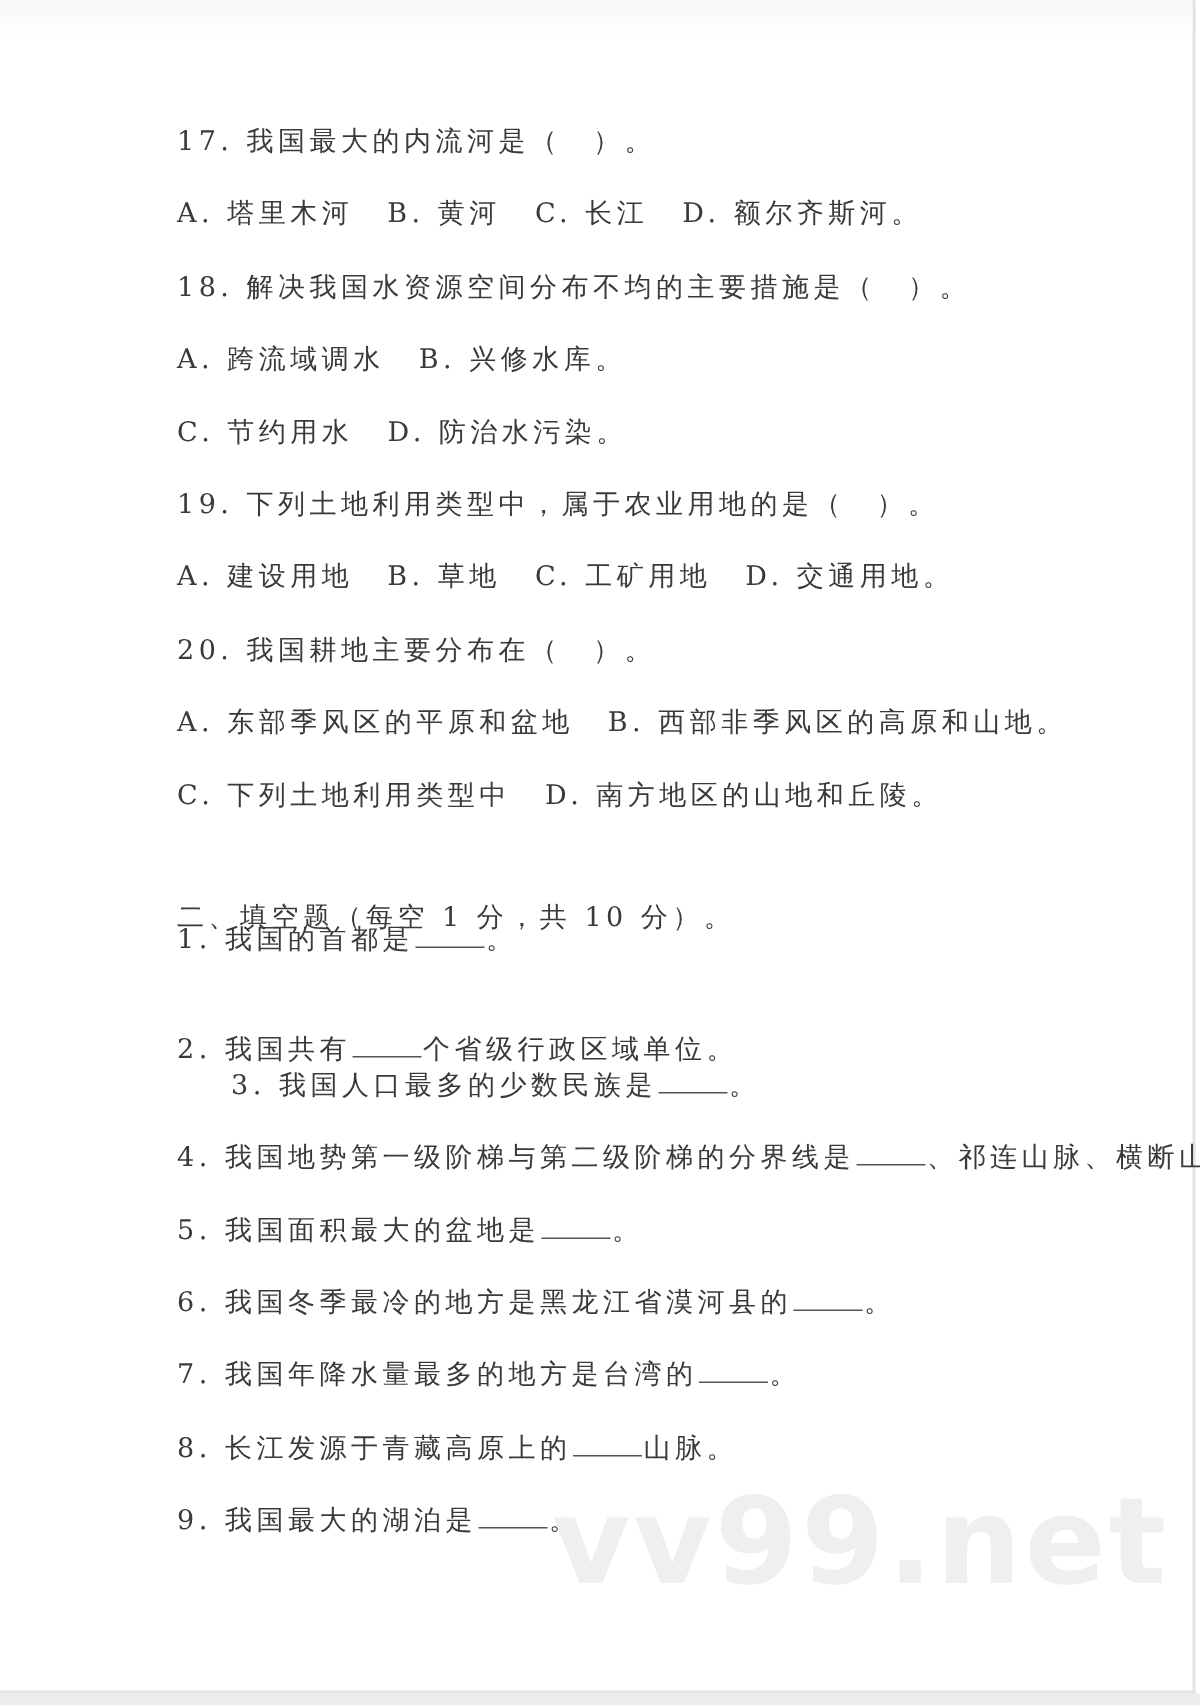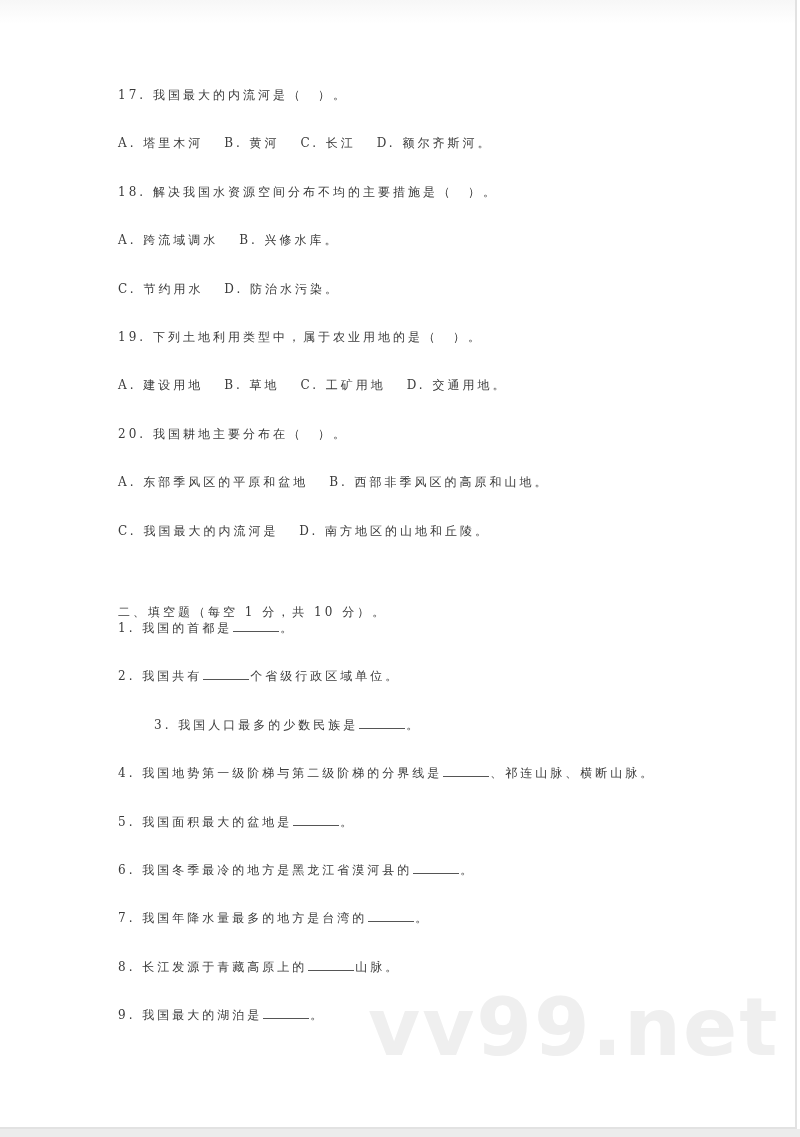--- a/index.html
+++ b/index.html
@@ -37,21 +37,21 @@
       left: 0;
       top: 1129px;
       width: 800px;
       height: 8px;
       background: #ececec;
     }
     .line {
       position: absolute;
       left: 118px;
       color: #3a3a3a;
-      font-size: 12px;
+      font-size: 18px;
       line-height: 20px;
       letter-spacing: 3px;
       white-space: nowrap;
     }
     .opt {
       display: inline-block;
       margin-right: 14px;
     }
     .opt:last-child { margin-right: 0; }
     .blank {
@@ -118,31 +118,31 @@
 
   <div class="line" style="top:424px;">
     <span>20.</span>
     <span>我国耕地主要分布在（　）。</span>
   </div>
   <div class="line" style="top:472px;">
     <span class="opt">A. 东部季风区的平原和盆地</span>
     <span class="opt">B. 西部非季风区的高原和山地。</span>
   </div>
   <div class="line" style="top:521px;">
-    <span class="opt">C. 我国最大的内流河是</span>
+    <span class="opt">C. 下列土地利用类型中</span>
     <span class="opt">D. 南方地区的山地和丘陵。</span>
   </div>
 
   <div class="line" style="top:602px;">二、填空题（每空 1 分，共 10 分）。</div>
 
   <div class="line" style="top:617px;">
     <span>1.</span>
     <span>我国的首都是</span><span class="blank"></span><span>。</span>
   </div>
-  <div class="line" style="top:665px;">
+  <div class="line" style="top:690px;">
     <span>2.</span>
     <span>我国共有</span><span class="blank"></span><span>个省级行政区域单位。</span>
   </div>
   <div class="line" style="top:714px;margin-left:36px;">
     <span>3.</span>
     <span>我国人口最多的少数民族是</span><span class="blank"></span><span>。</span>
   </div>
   <div class="line" style="top:762px;">
     <span>4.</span>
     <span>我国地势第一级阶梯与第二级阶梯的分界线是</span><span class="blank"></span><span>、祁连山脉、横断山脉。</span>

